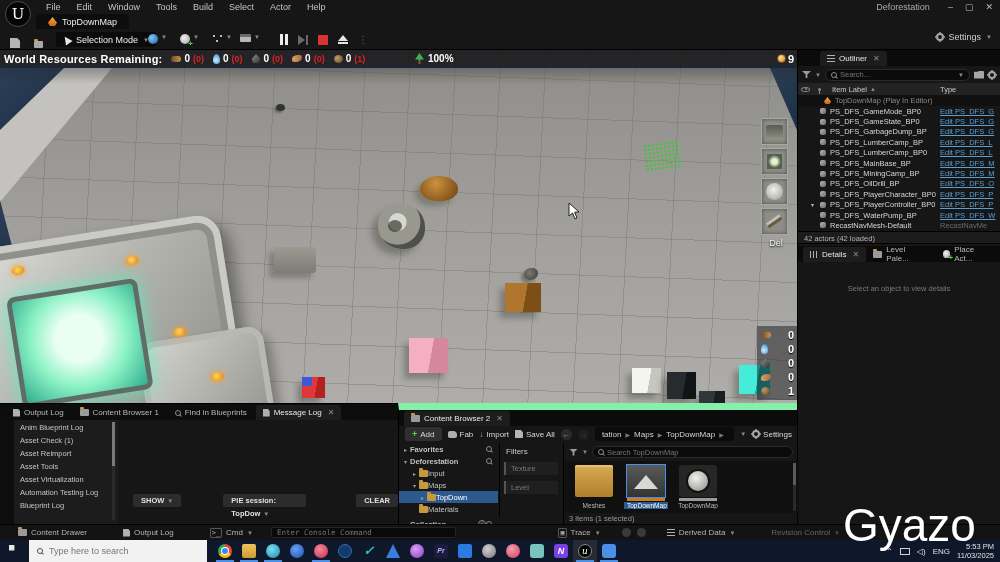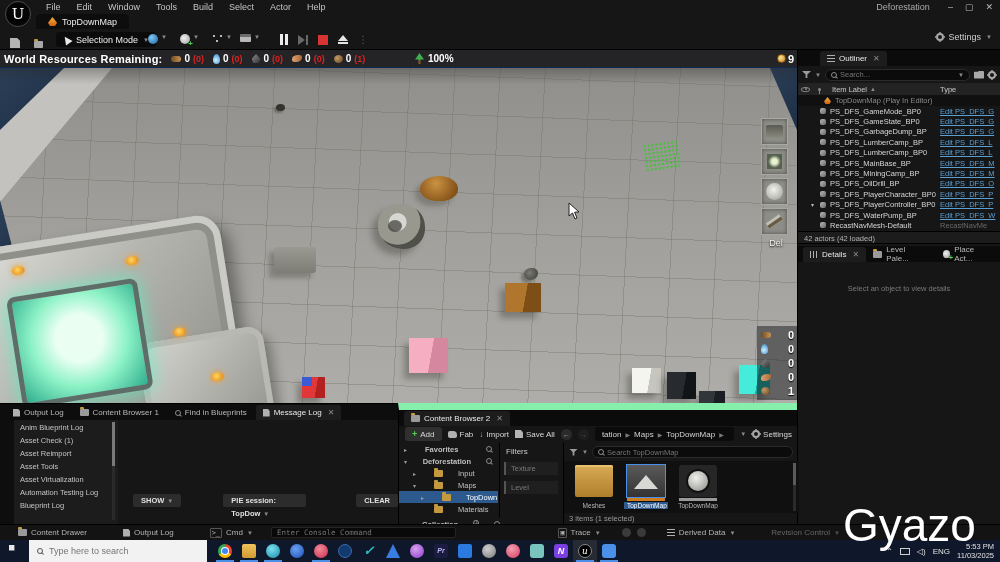--- a/index.html
+++ b/index.html
@@ -158,21 +158,21 @@
 .cb-toolbar{position:absolute;left:0;top:15px;width:399px;height:18px;display:flex;align-items:center;gap:6px;padding:0 6px}
 .cb-btn{display:flex;align-items:center;gap:3px;font-size:8px;color:#d8d8d8}
 .addbtn{background:#303030;border-radius:3px;height:14px;padding:0 7px}
 .addbtn .plus{color:#56d156;font-weight:bold;font-size:9px}
 .icon-fab{display:inline-block;width:9px;height:7px;background:#b0b0b0;border-radius:2px 4px 2px 2px}
 .circ-arrow{width:11px;height:11px;border-radius:50%;background:#2b2b2b;color:#b0b0b0;font-size:7px;line-height:11px;text-align:center}
 .circ-arrow.dim{opacity:.4}
 .crumbbar{display:flex;align-items:center;gap:4px;background:#0b0b0b;border-radius:3px;height:14px;padding:0 7px;font-size:8px;color:#d4d4d4;flex:1;max-width:150px}
 .crumbbar .sep{color:#7a7a7a;font-size:6px}
 .cb-src{position:absolute;left:0;top:33px;width:99px;height:74px;font-size:7.5px;color:#c0c0c0}
-.srcrow{display:flex;align-items:center;gap:15px;height:12px;padding-left:5px}
+.srcrow{display:flex;align-items:center;gap:0;height:12px;padding-left:5px}
 .srcrow .arr{font-size:6px;color:#9a9a9a;width:6px}
 .icon-folder{display:inline-block;width:9px;height:7px;background:#c59a3e;border-radius:1px;position:relative;flex:none}
 .icon-folder::before{content:"";position:absolute;top:-2px;left:0;width:4px;height:2px;background:#c59a3e;border-radius:1px 1px 0 0}
 .treehost .t-collapsed .arr::before{content:"▸"}
 .treehost .t-expanded .arr::before{content:"▾"}
 .treehost .t-selected{background:#2d5a8e;color:#fff}
 .treehost .t-selected .arr::before{content:"▸"}
 .treehost .ind1{padding-left:14px}
 .treehost .ind2{padding-left:22px}
 .plus-circ{width:8px;height:8px;border-radius:50%;border:1px solid #8a8a8a;color:#8a8a8a;font-size:7px;line-height:6px;text-align:center}

